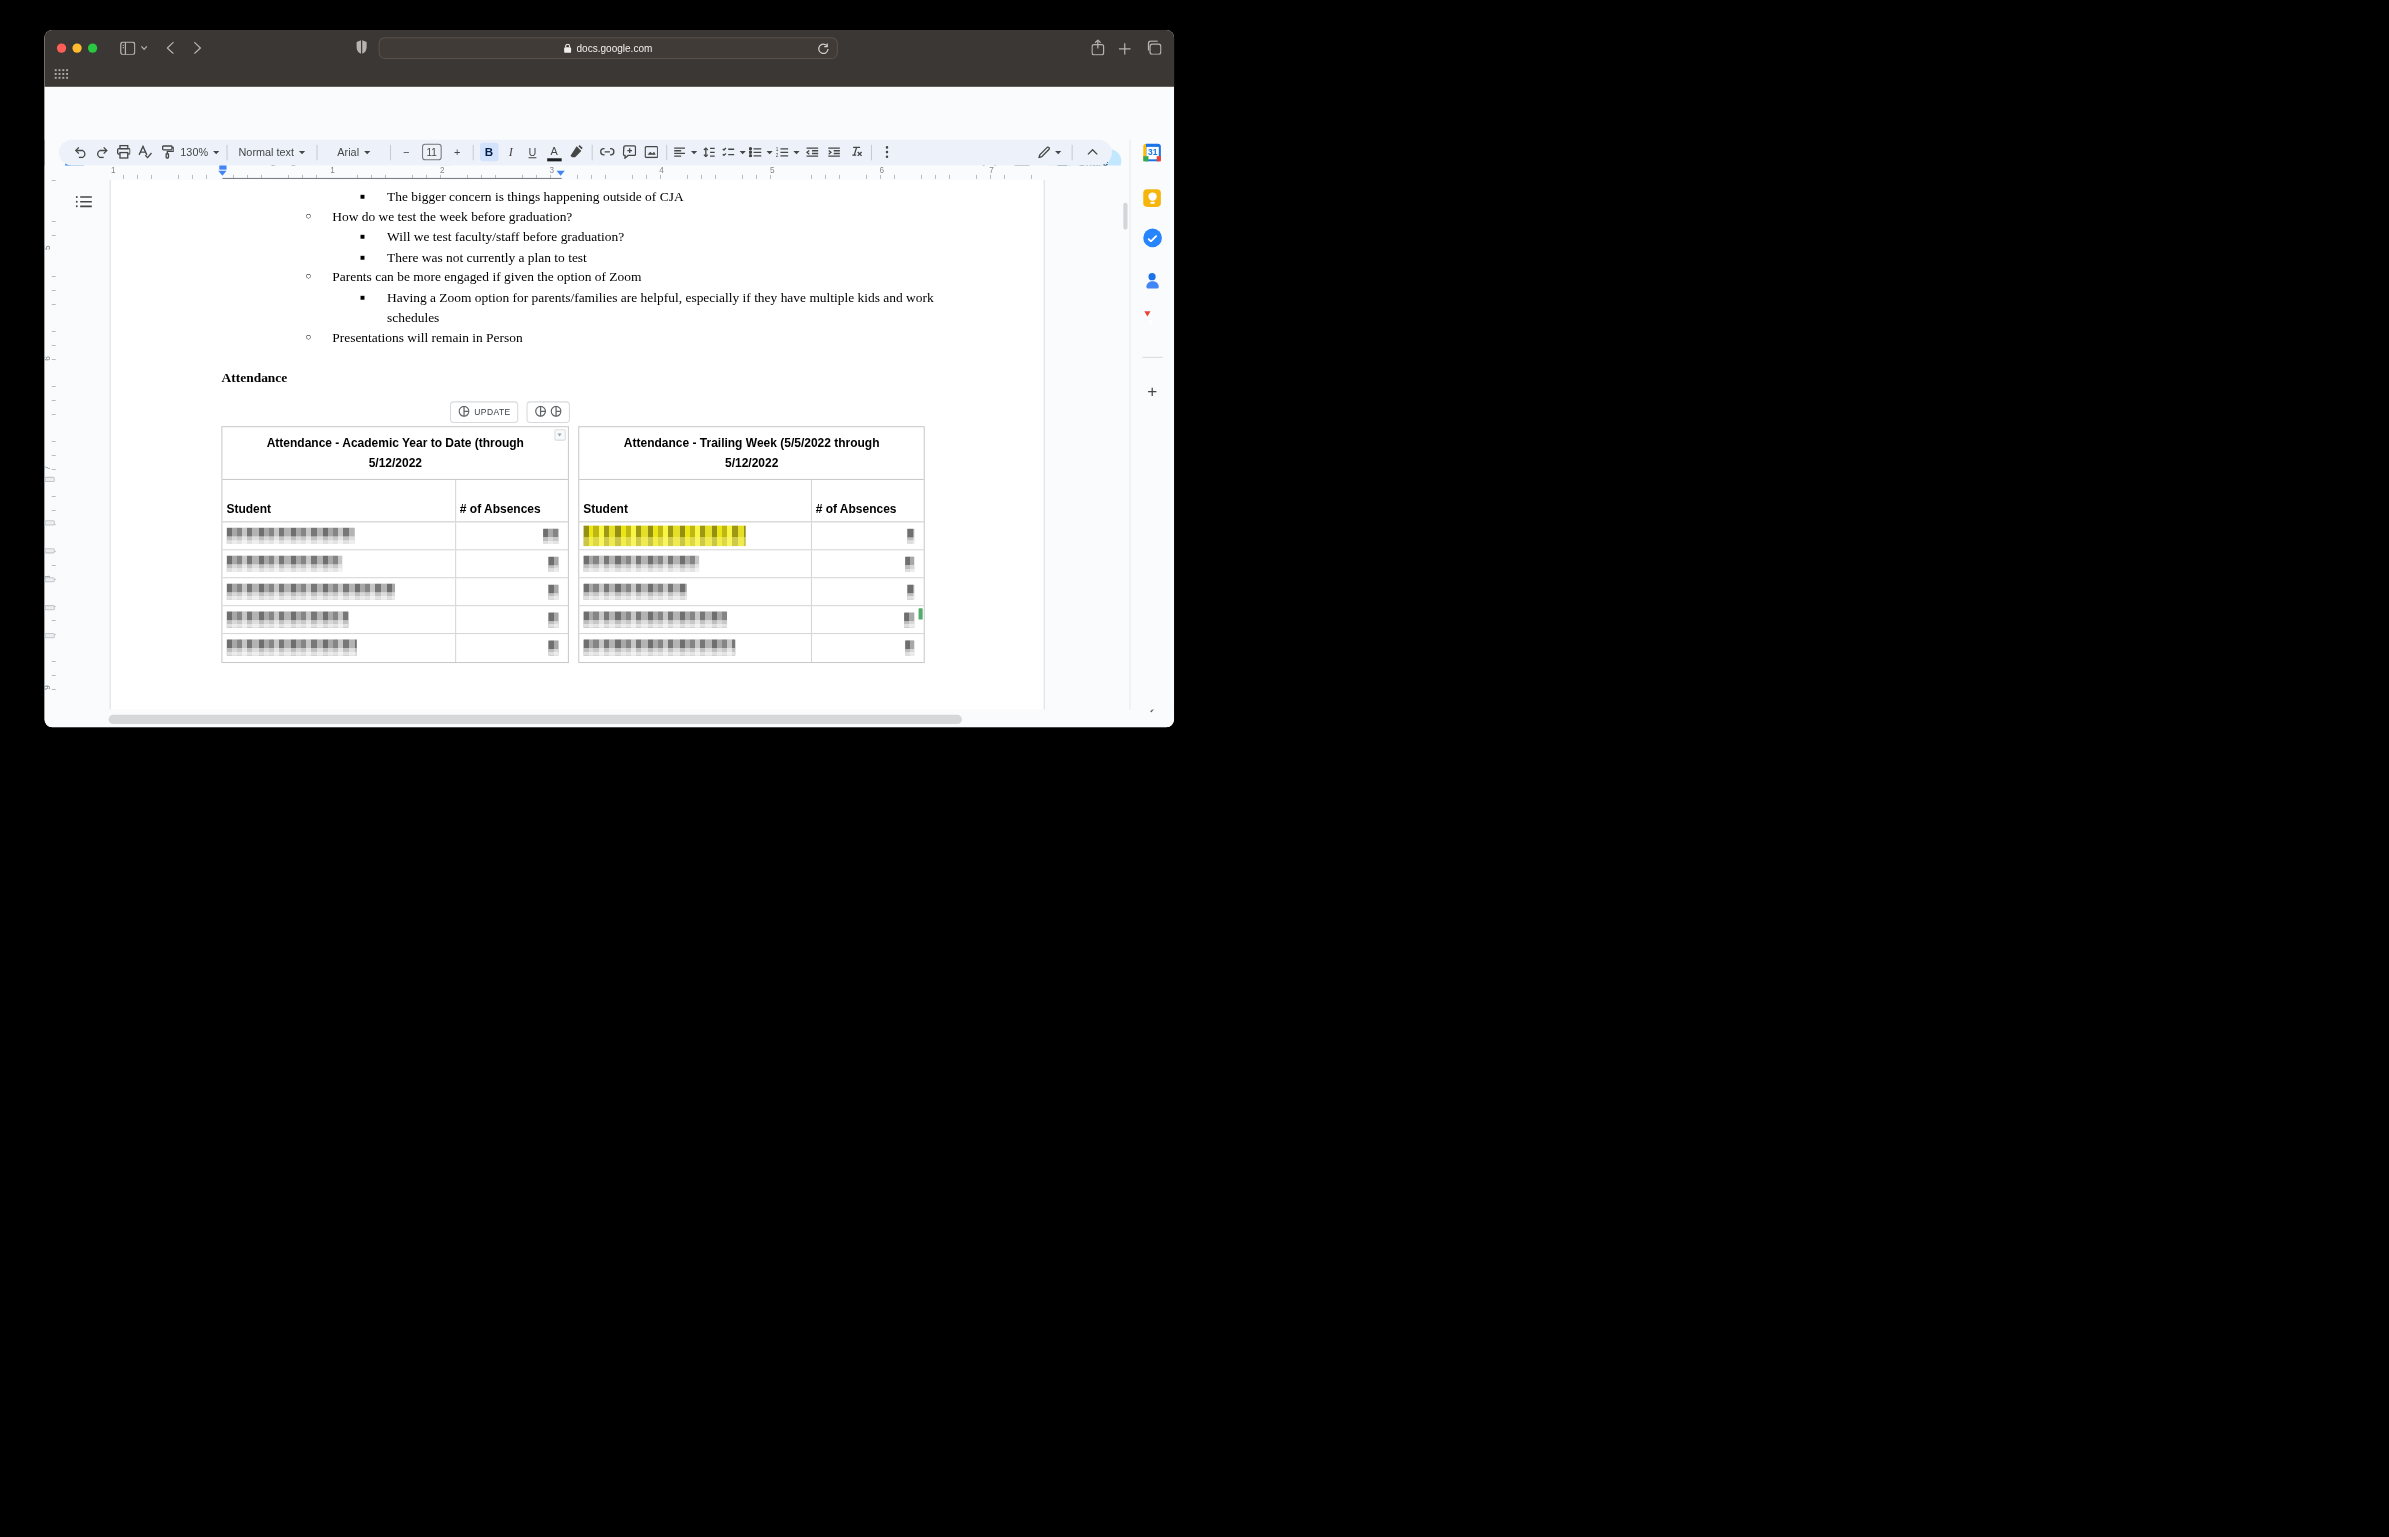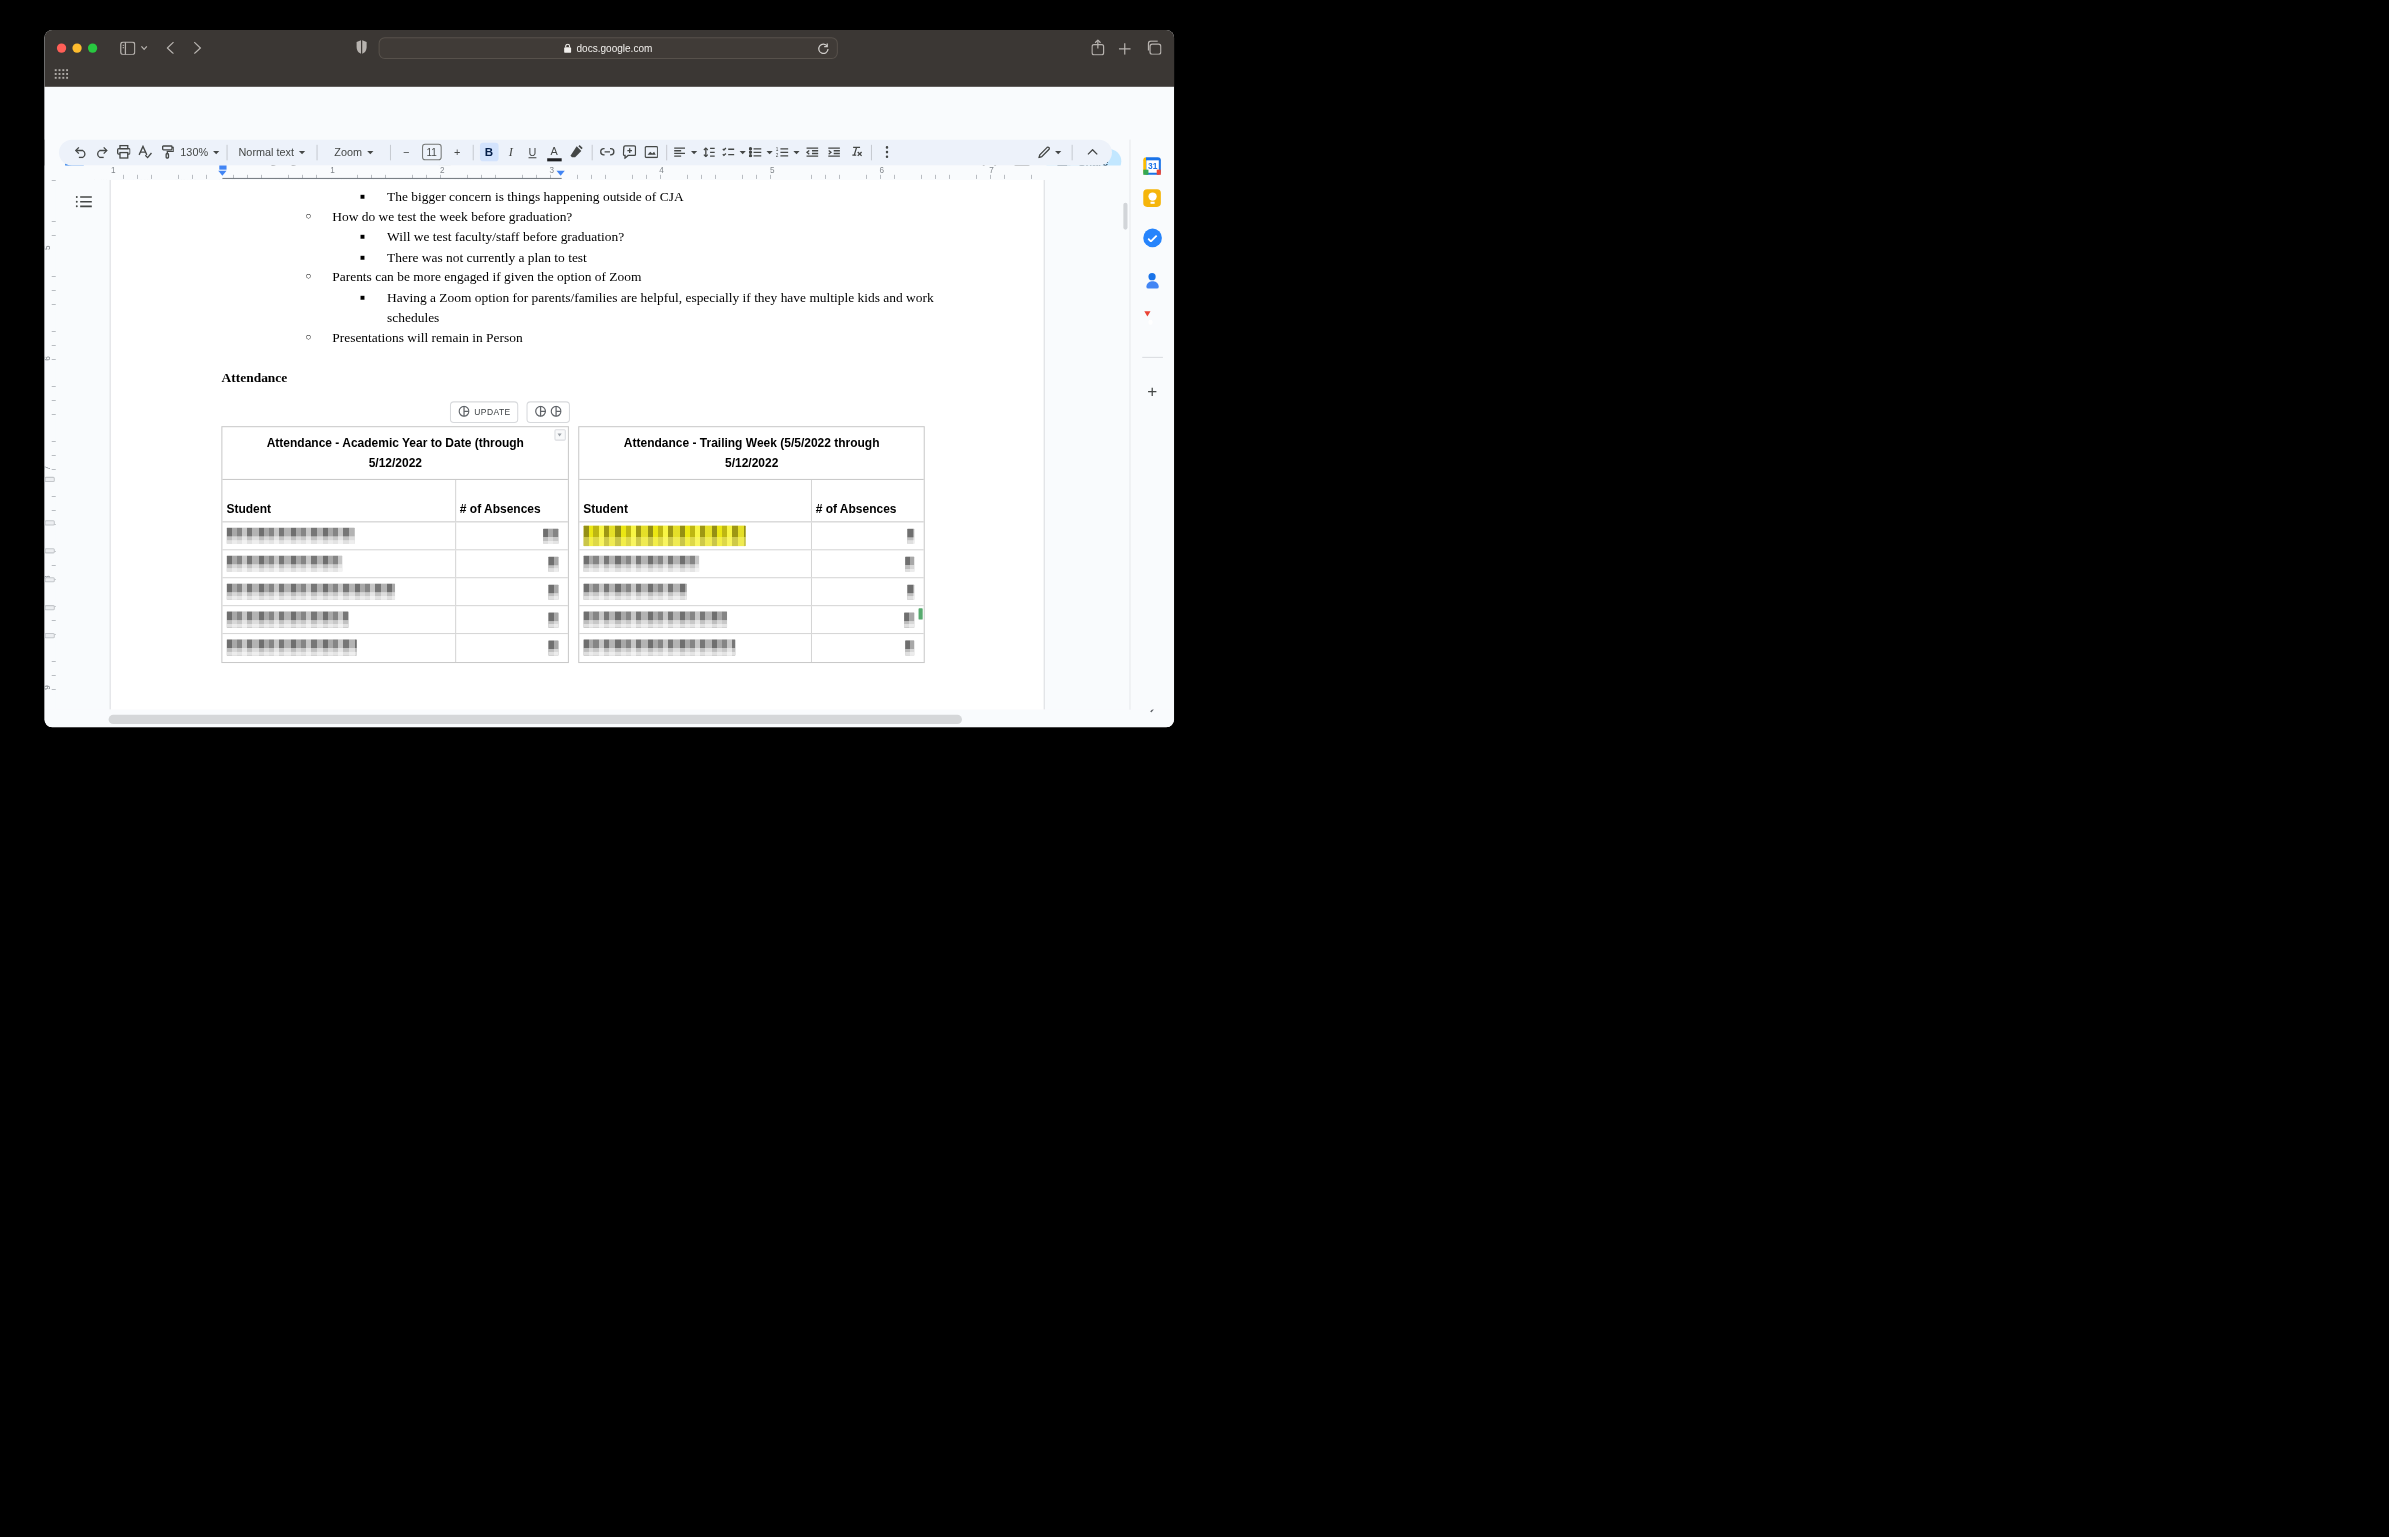--- a/index.html
+++ b/index.html
@@ -288,21 +288,21 @@
           <span class="tlabel">130%</span>
           <span class="tcaret"></span>
         </span>
       <span class="tsep"></span>
       <span class="tb" style="min-width:75px;">
           <span class="tlabel">Normal text</span>
           <span class="tcaret"></span>
         </span>
       <span class="tsep"></span>
       <span class="tb" style="min-width:58px;">
-          <span class="tlabel">Zoom</span>
+          <span class="tlabel">Arial</span>
           <span class="tcaret"></span>
         </span>
       <span class="tsep"></span>
       <span class="tb">−</span>
       <span class="fsize">11</span>
       <span class="tb">+</span>
       <span class="tsep"></span>
       <span class="tb b active">B</span>
       <span class="tb i">I</span>
       <span class="tb u">U</span>
@@ -618,21 +618,21 @@
 
     <div class="bottombar">
       <div class="hscroll"></div>
     </div>
     <svg class="corner-chev" width="7.5" height="12" viewBox="0 0 10 16">
         <polyline points="2,1 8,8 2,15" fill="none" stroke="#5f6368" stroke-width="1.8"></polyline>
       </svg>
 
     <div class="vdivider"></div>
     <div class="sidebar">
-      <div class="sbicon" style="top:16px;">
+      <div class="sbicon" style="top:3px;">
         <span class="cal">
             <span class="inner">31</span>
             <span class="gcorner"></span>
             <span class="rcorner"></span>
           </span>
       </div>
       <div class="sbicon" style="top:47px;">
           <span class="keep"></span>
         </div>
       <div class="sbicon" style="top:86px;">

